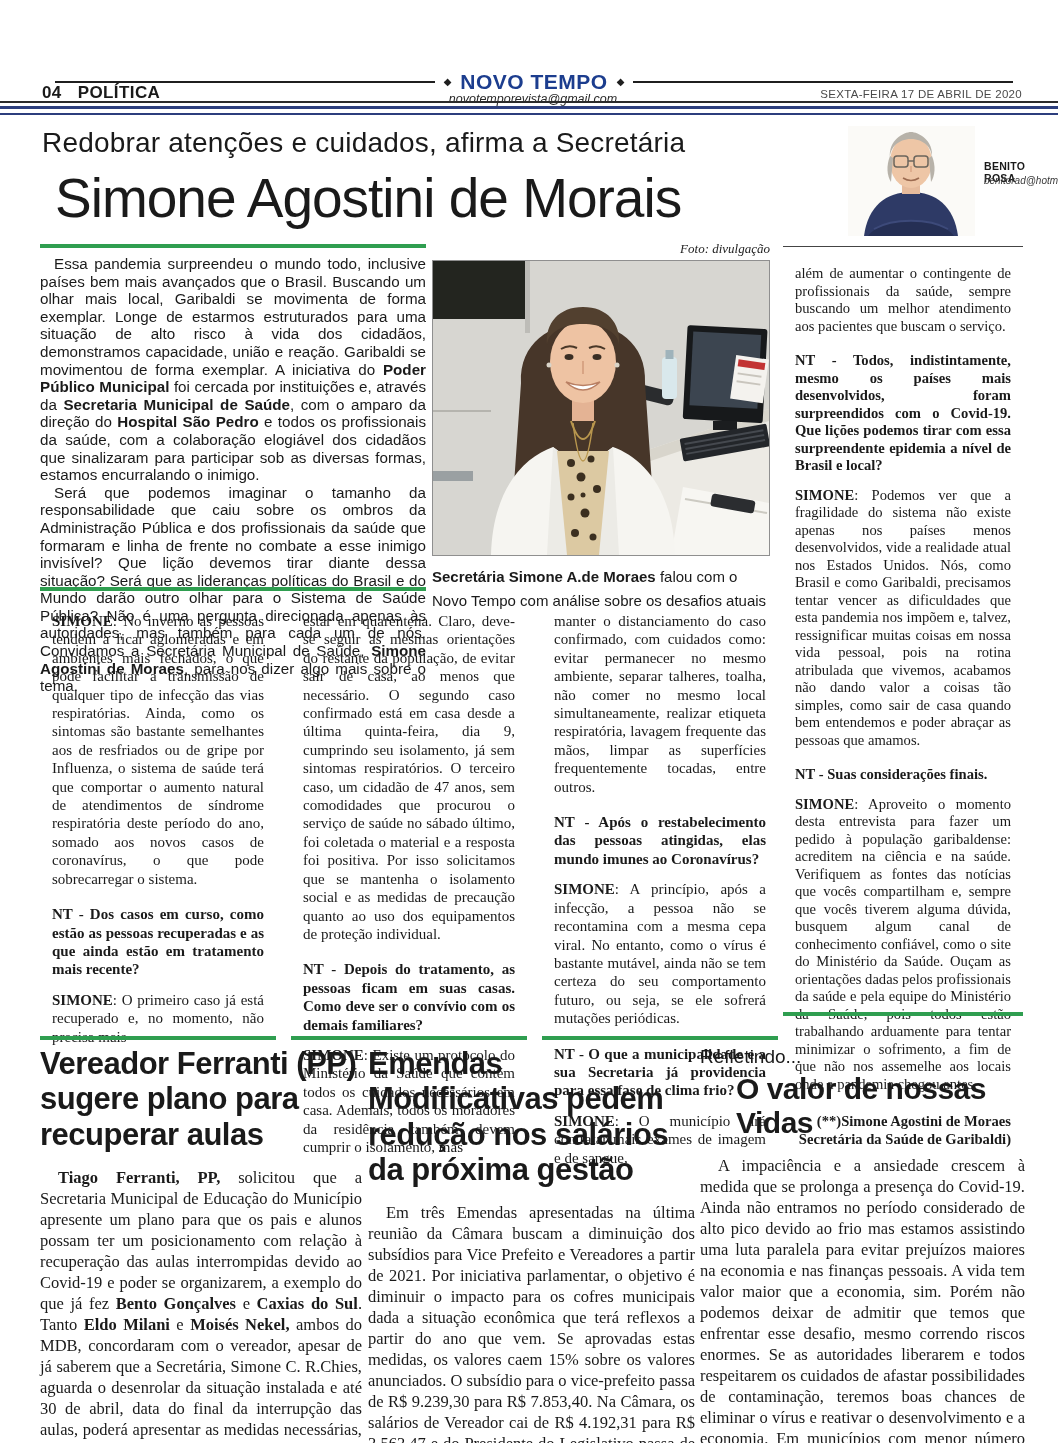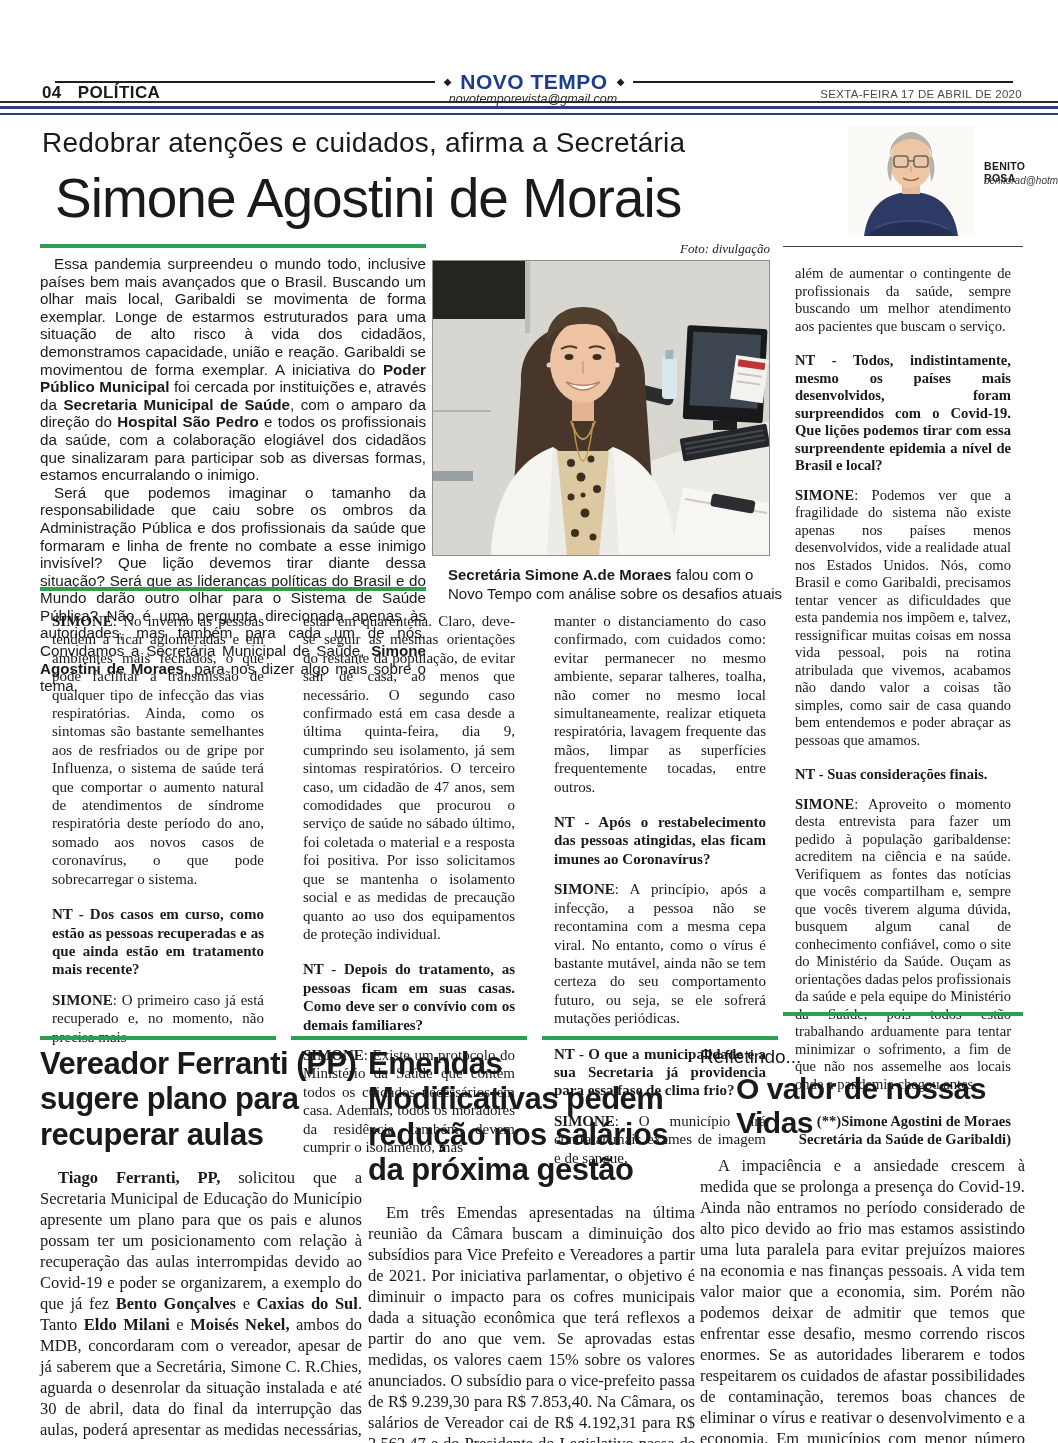--- a/index.html
+++ b/index.html
@@ -30,21 +30,21 @@
   .green-rule{height:4px;background:var(--green);}
 
   
   .intro-col{left:40px;top:255px;width:386px;font-size:15.2px;line-height:17.6px;text-align:justify;}
   .intro-col p{margin:0;text-indent:14px;}
 
   
   .photo-credit{left:432px;top:241px;width:338px;text-align:right;font-style:italic;font-size:13px;color:#222;}
   .photo-frame{left:432px;top:260px;width:338px;height:296px;border:1px solid #8f8f8f;box-sizing:border-box;background:#d7d6d1;}
   .photo-frame svg{display:block;width:100%;height:100%;}
-  .photo-caption{left:448px;top:565px;width:338px;font-size:15px;line-height:19px;}
+  .photo-caption{left:432px;top:565px;width:338px;font-size:15px;line-height:24px;}
 
   
   .serif{font-family:"Liberation Serif",serif;}
   .iv{font-size:15px;line-height:18.4px;text-align:justify;}
   .iv p{margin:12px;}
   .iv p.q{font-weight:bold;margin-top:17px;}
   .iv p.sig{font-weight:bold;text-align:right;margin-top:20px;}
   .right-col{left:783px;top:253px;width:240px;font-size:14.6px;line-height:17.5px;}
   .right-col-topline{left:783px;top:246px;width:240px;border-top:1.5px solid #444;}
   .iv-cols{left:40px;top:600px;width:738px;display:flex;gap:15px;}
@@ -204,21 +204,21 @@
         <p class="q"><span class="bseg">NT - Dos casos em curso, como estão as pessoas recuperadas e as que ainda estão em tratamento mais recente?</span></p>
         <p class="a"><span class="bseg">SIMONE</span><span>: O primeiro caso já está recuperado e, no momento, não precisa mais</span></p>
       </div>
     <div class="iv-col serif iv">
         <p class="a"><span>estar em quarentena. Claro, deve-se seguir as mesmas orientações do restante da população, de evitar sair de casa, ao menos que necessário. O segundo caso confirmado está em casa desde a última quinta-feira, dia 9, cumprindo seu isolamento, já sem sintomas respiratórios. O terceiro caso, um cidadão de 47 anos, sem comodidades que procurou o serviço de saúde no sábado último, foi coletada o material e a resposta foi positiva. Por isso solicitamos que se mantenha o isolamento social e as medidas de precaução quanto ao uso dos equipamentos de proteção individual.</span></p>
         <p class="q"><span class="bseg">NT - Depois do tratamento, as pessoas ficam em suas casas. Como deve ser o convívio com os demais familiares?</span></p>
         <p class="a"><span class="bseg">SIMONE</span><span>: Existe um protocolo do Ministério da Saúde que contém todos os cuidados necessários em casa. Ademais, todos os moradores da residência também devem cumprir o isolamento, mas</span></p>
       </div>
     <div class="iv-col serif iv">
         <p class="a"><span>manter o distanciamento do caso confirmado, com cuidados como: evitar permanecer no mesmo ambiente, separar talheres, toalha, não comer no mesmo local simultaneamente, realizar etiqueta respiratória, lavagem frequente das mãos, limpar as superfícies frequentemente tocadas, entre outros.</span></p>
-        <p class="q"><span class="bseg">NT - Após o restabelecimento das pessoas atingidas, elas ficam imunes ao Coronavírus?</span></p>
+        <p class="q"><span class="bseg">NT - Após o restabelecimento das pessoas atingidas, elas mundo imunes ao Coronavírus?</span></p>
         <p class="a"><span class="bseg">SIMONE</span><span>: A princípio, após a infecção, a pessoa não se recontamina com a mesma cepa viral. No entanto, como o vírus é bastante mutável, ainda não se tem certeza do seu comportamento futuro, ou seja, se ele sofrerá mutações periódicas.</span></p>
         <p class="q"><span class="bseg">NT - O que a municipalidade e a sua Secretaria já providencia para essa fase de clima frio?</span></p>
         <p class="a"><span class="bseg">SIMONE</span><span>: O município irá contratar mais exames de imagem e de sangue,</span></p>
       </div>
   </div>
   <div class="abs green-rule" style="left:40px;top:1036px;width:236px;"></div>
   <div class="abs green-rule" style="left:291px;top:1036px;width:236px;"></div>
   <div class="abs green-rule" style="left:542px;top:1036px;width:236px;"></div>
 
   <div class="abs b-left">

